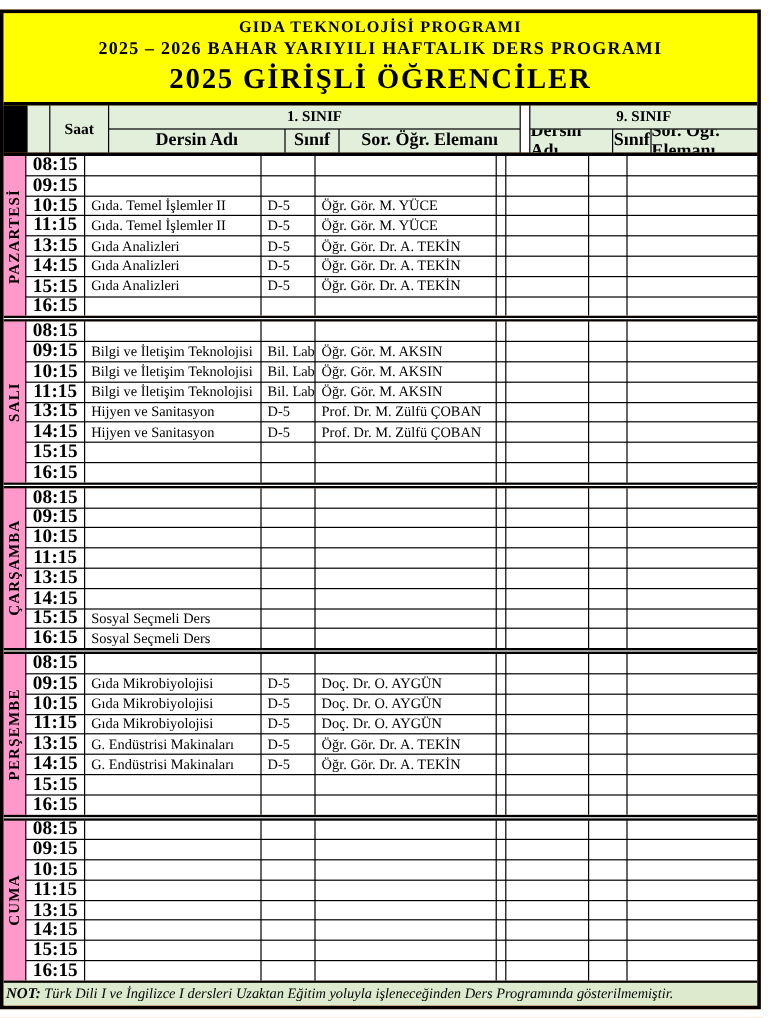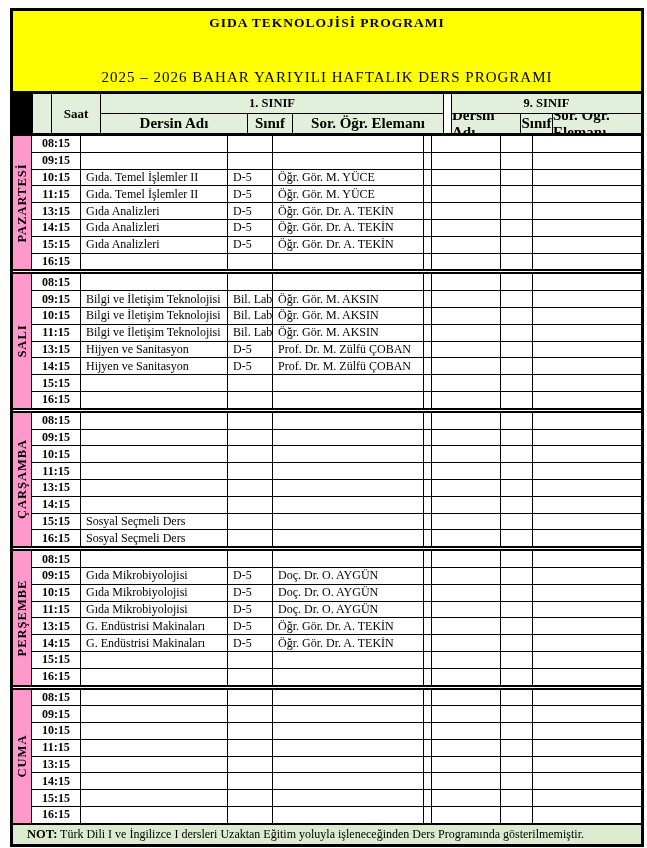--- a/index.html
+++ b/index.html
@@ -9,33 +9,33 @@
     --pink:#ff99cc;
     --line:#000;
   }
   html,body{margin:0;padding:0;background:#fff;}
   body{
     width:647px;height:848px;position:relative;
     font-family:"Liberation Serif","DejaVu Serif",serif;
     color:#000;
   }
   .sheet{
-    position:absolute;left:10px;top:8px;width:628px;
+    position:absolute;left:0;top:8px;width:628px;
     border:3px solid var(--line);
     background:#f97316;
   }
   
   .titlebox{
     background:var(--yellow);
     border-bottom:3px solid var(--line);
     text-align:center;
     padding:3px 0 4px 0;
   }
   .title-line1{font-size:13.5px;font-weight:bold;letter-spacing:1px;line-height:17px;}
-  .title-line2{font-size:15px;font-weight:normal;letter-spacing:1px;line-height:20px;margin-top:36px;}
+  .title-line2{font-size:15px;font-weight:bold;letter-spacing:1px;line-height:20px;}
   .title-line3{font-size:24px;font-weight:bold;letter-spacing:1.5px;line-height:30px;}
   
   .grid{
     display:grid;
     grid-template-columns:18px 48px 146px 44px 150px 7px 68px 31px 1fr;
     gap:1px;
     background:var(--line);
   }
   .cell{background:#fff;overflow:hidden;}
   
@@ -52,52 +52,54 @@
   .hdr-sep{height:3px;background:var(--line);}
   
   .day-block{grid-auto-rows:15.8px;}
   .day-cell{background:var(--pink);position:relative;}
   .vtext{
     position:absolute;left:50%;top:50%;
     transform:translate(-50%,-50%) rotate(-90deg);
     font-weight:bold;font-size:12.5px;letter-spacing:1px;white-space:nowrap;
   }
   .time-cell{
-    font-weight:bold;font-size:12px;
+    font-weight:bold;font-size:16px;
     display:flex;align-items:center;justify-content:center;
   }
   .course-cell,.room-cell,.instr-cell{
     font-size:12px;
     display:flex;align-items:center;
     padding-left:5px;white-space:nowrap;
   }
   .spacer-cell{background:#fff;}
   .block-sep{
     height:1px;background:#fff;
     border-top:2.5px solid var(--line);
     border-bottom:2.5px solid var(--line);
   }
   
   .note{
     border-top:2.5px solid var(--line);
     background:var(--note-green);
     font-size:12px;line-height:19px;height:19px;
     white-space:nowrap;overflow:hidden;
-    padding-left:14px;
+    padding-left:2px;
+    font-style:italic;
   }
   .note b{font-size:12.5px;}
 </style>
 </head>
 <body>
 
 <div class="sheet">
 
   <div class="titlebox">
     <div class="title-line1">GIDA TEKNOLOJİSİ PROGRAMI</div>
     <div class="title-line2">2025 – 2026 BAHAR YARIYILI HAFTALIK DERS PROGRAMI</div>
+    <div class="title-line3">2025 GİRİŞLİ ÖĞRENCİLER</div>
   </div>
 
   <div class="grid hdr">
     <div class="cell hdr-corner"></div>
     <div class="cell hdr-saat">Saat</div>
     <div class="cell sec-label sec1">1. SINIF</div>
     <div class="cell spacer-cell hdr-spacer"></div>
     <div class="cell sec-label sec2">9. SINIF</div>
     <div class="cell sub-label">Dersin Adı</div>
     <div class="cell sub-label">Sınıf</div>

